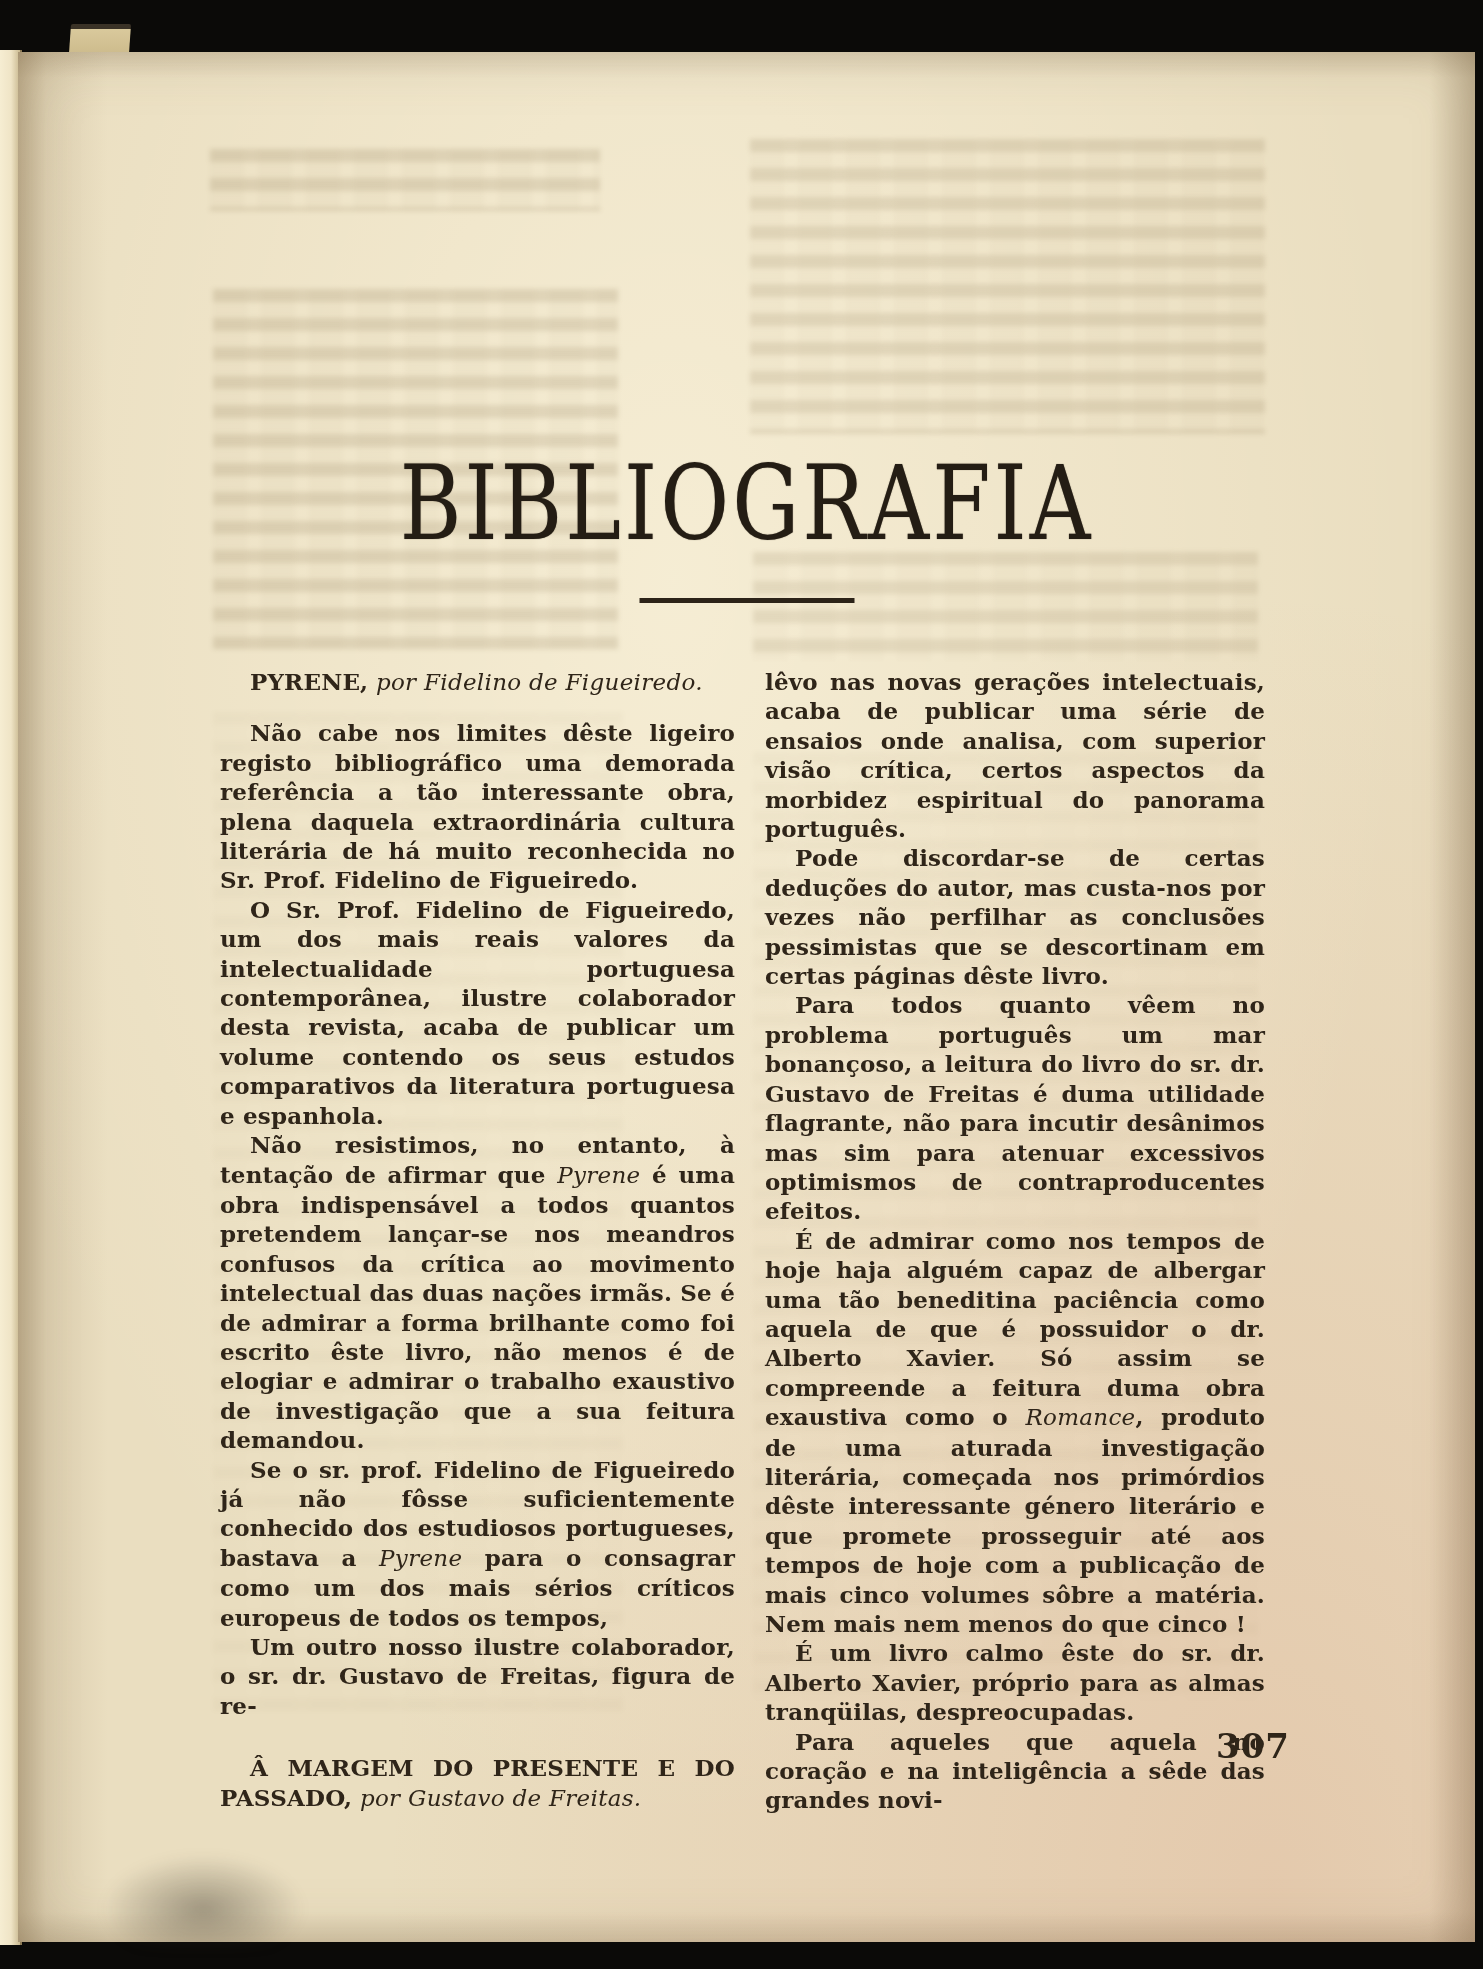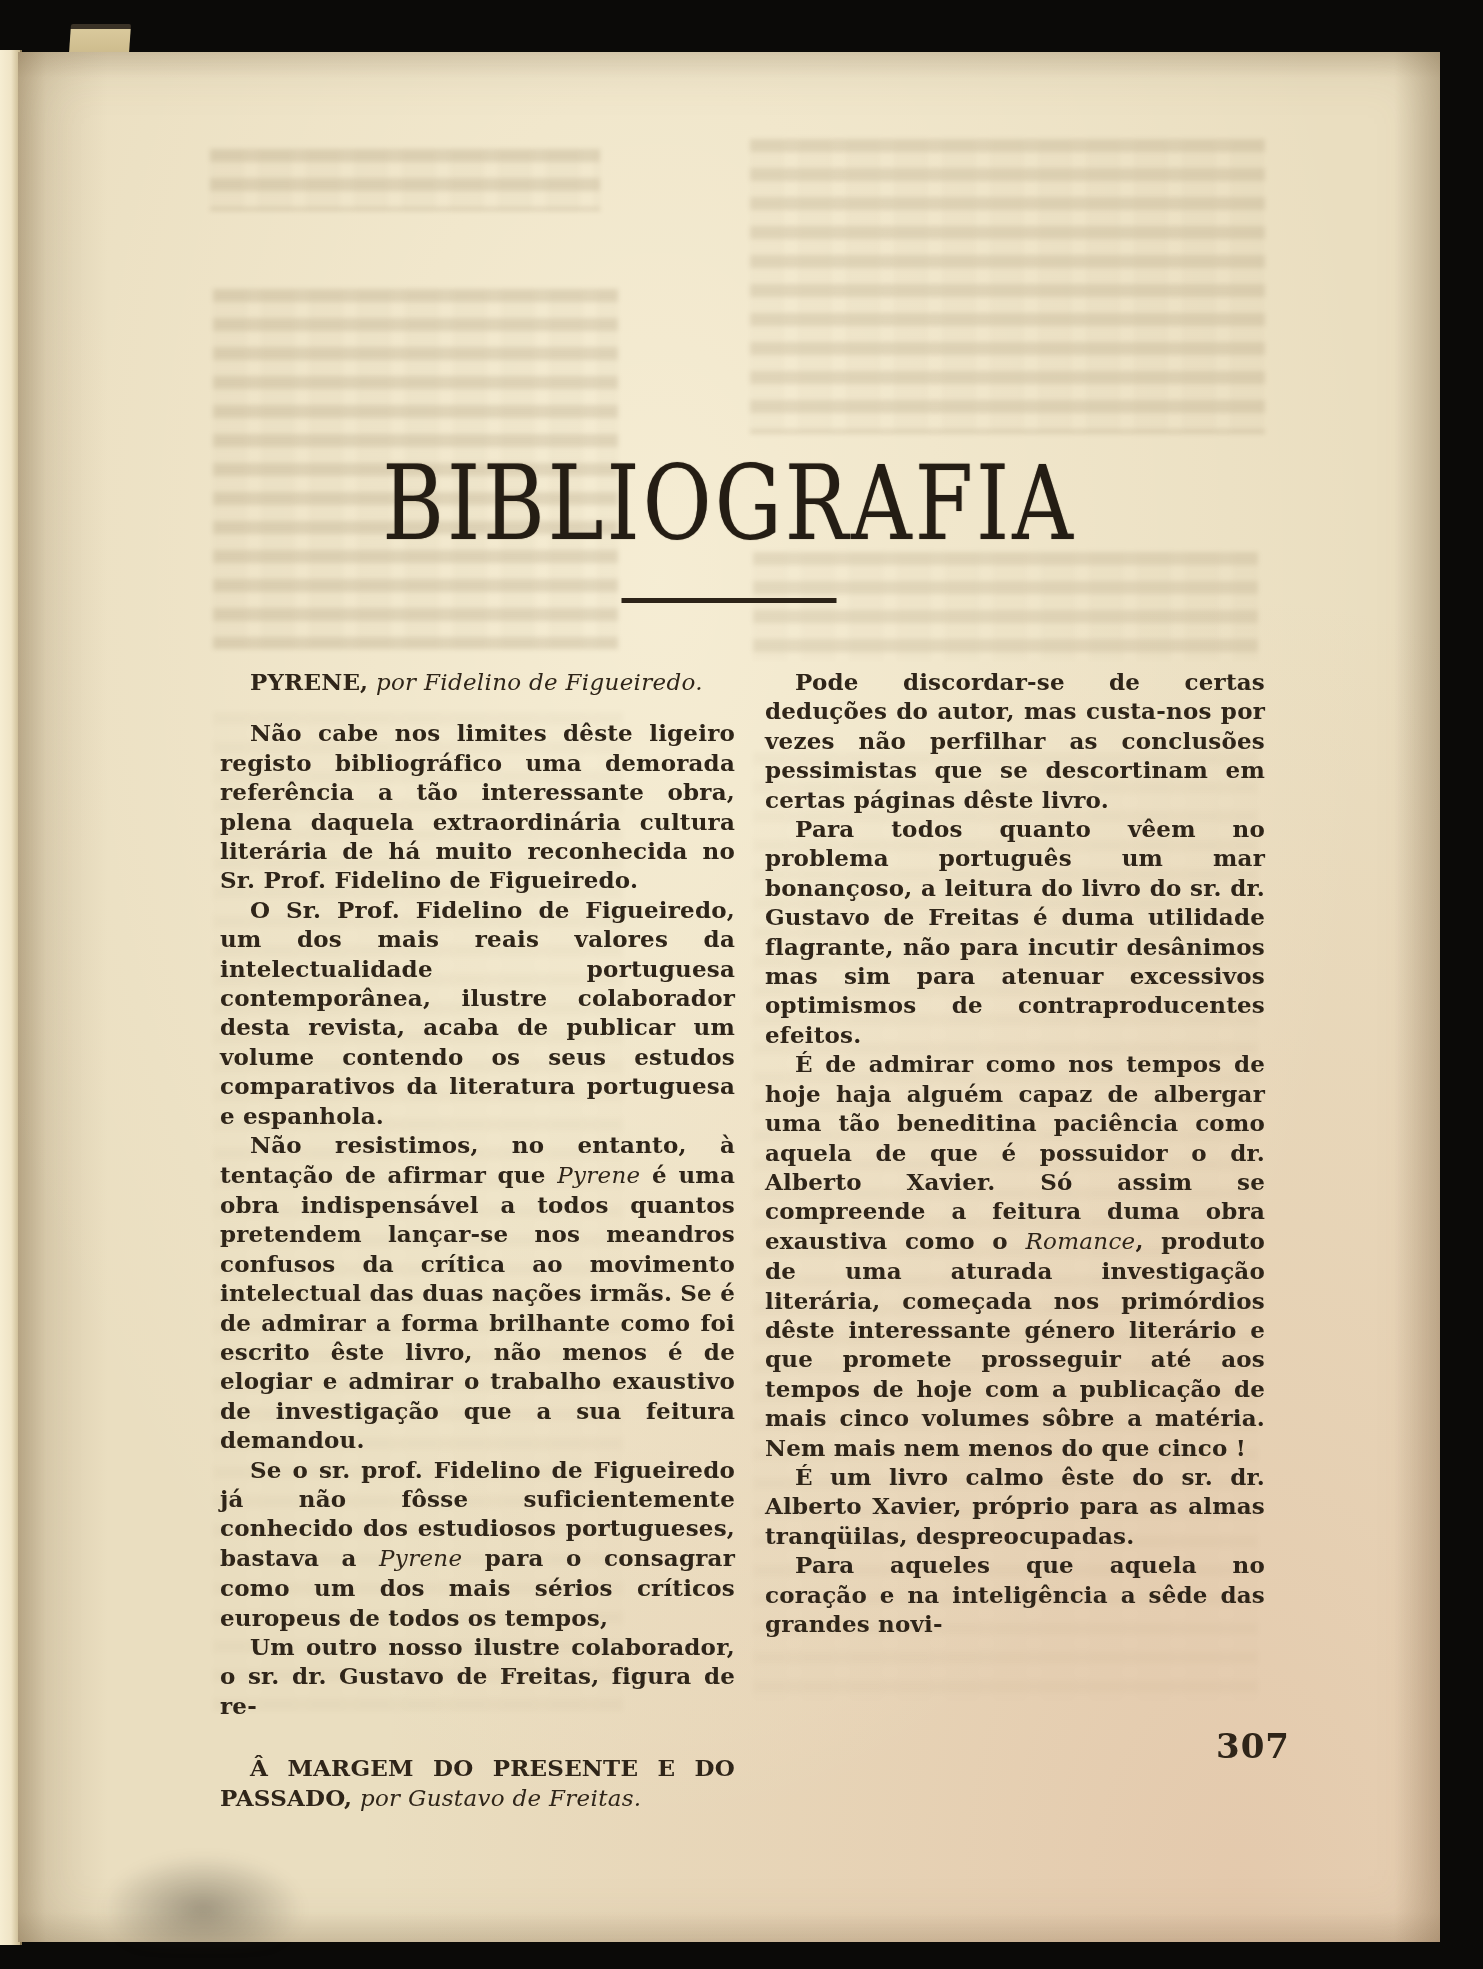--- a/index.html
+++ b/index.html
@@ -26,20 +26,21 @@
     position:absolute;left:18px;top:52px;width:1422px;height:1890px;
     background-color:#eadec0;
     background-image:
       radial-gradient(ellipse at 45% 28%, rgba(255,249,228,.55), transparent 65%),
       radial-gradient(ellipse at 86% 97%, rgba(206,128,104,.22), transparent 50%),
       linear-gradient(90deg, rgba(122,98,62,.38) 0, rgba(122,98,62,.14) 28px, rgba(122,98,62,0) 90px),
       linear-gradient(270deg, rgba(110,88,58,.30) 0, rgba(110,88,58,0) 46px),
       linear-gradient(180deg, rgba(110,88,58,.18) 0, rgba(110,88,58,0) 26px),
       linear-gradient(0deg, rgba(110,88,58,.16) 0, rgba(110,88,58,0) 30px);
     box-shadow:inset 0 0 60px rgba(120,95,60,.25);
+    padding-left:35px;
   }
   
   .ghost{
     position:absolute;pointer-events:none;
     background-image:
       repeating-linear-gradient(180deg, rgba(118,96,58,.30) 0 13px, rgba(118,96,58,0) 13px 29px),
       repeating-linear-gradient(90deg, rgba(118,96,58,.06) 0 34px, rgba(118,96,58,0) 34px 48px);
     filter:blur(2.5px);
   }
   #ghost-a{left:192px;top:97px;width:390px;height:62px;opacity:.5;}
@@ -114,20 +115,21 @@
     <div id="col-left" class="column">
         <div class="block heading"><span>PYRENE,</span><em> por Fidelino de Figueiredo.</em></div>
         <div class="block paragraph"><span>Não cabe nos limites dêste ligeiro registo bibliográfico uma demorada referência a tão interessante obra, plena daquela extraordinária cultura literária de há muito reconhecida no Sr. Prof. Fidelino de Figueiredo.</span></div>
         <div class="block paragraph"><span>O Sr. Prof. Fidelino de Figueiredo, um dos mais reais valores da intelectualidade portuguesa contemporânea, ilustre colaborador desta revista, acaba de publicar um volume contendo os seus estudos comparativos da literatura portuguesa e espanhola.</span></div>
         <div class="block paragraph"><span>Não resistimos, no entanto, à tentação de afirmar que </span><em>Pyrene</em><span> é uma obra indispensável a todos quantos pretendem lançar-se nos meandros confusos da crítica ao movimento intelectual das duas nações irmãs. Se é de admirar a forma brilhante como foi escrito êste livro, não menos é de elogiar e admirar o trabalho exaustivo de investigação que a sua feitura demandou.</span></div>
         <div class="block paragraph"><span>Se o sr. prof. Fidelino de Figueiredo já não fôsse suficientemente conhecido dos estudiosos portugueses, bastava a </span><em>Pyrene</em><span> para o consagrar como um dos mais sérios críticos europeus de todos os tempos,</span></div>
         <div class="block paragraph"><span>Um outro nosso ilustre colaborador, o sr. dr. Gustavo de Freitas, figura de re-</span></div>
         <div class="block heading"><span>Â MARGEM DO PRESENTE E DO PASSADO,</span><em> por Gustavo de Freitas.</em></div>
       </div>
     <div id="col-right" class="column">
+        <div class="block paragraph flush"><span>lêvo nas novas gerações intelectuais, acaba de publicar uma série de ensaios onde analisa, com superior visão crítica, certos aspectos da morbidez espiritual do panorama português.</span></div>
         <div class="block paragraph"><span>Pode discordar-se de certas deduções do autor, mas custa-nos por vezes não perfilhar as conclusões pessimistas que se descortinam em certas páginas dêste livro.</span></div>
         <div class="block paragraph"><span>Para todos quanto vêem no problema português um mar bonançoso, a leitura do livro do sr. dr. Gustavo de Freitas é duma utilidade flagrante, não para incutir desânimos mas sim para atenuar excessivos optimismos de contraproducentes efeitos.</span></div>
         <div class="block paragraph"><span>É de admirar como nos tempos de hoje haja alguém capaz de albergar uma tão beneditina paciência como aquela de que é possuidor o dr. Alberto Xavier. Só assim se compreende a feitura duma obra exaustiva como o </span><em>Romance</em><span>, produto de uma aturada investigação literária, começada nos primórdios dêste interessante género literário e que promete prosseguir até aos tempos de hoje com a publicação de mais cinco volumes sôbre a matéria. Nem mais nem menos do que cinco !</span></div>
         <div class="block paragraph"><span>É um livro calmo êste do sr. dr. Alberto Xavier, próprio para as almas tranqüilas, despreocupadas.</span></div>
         <div class="block paragraph"><span>Para aqueles que aquela no coração e na inteligência a sêde das grandes novi-</span></div>
       </div>
   </div>
 
   <div id="page-number">307</div>
 

